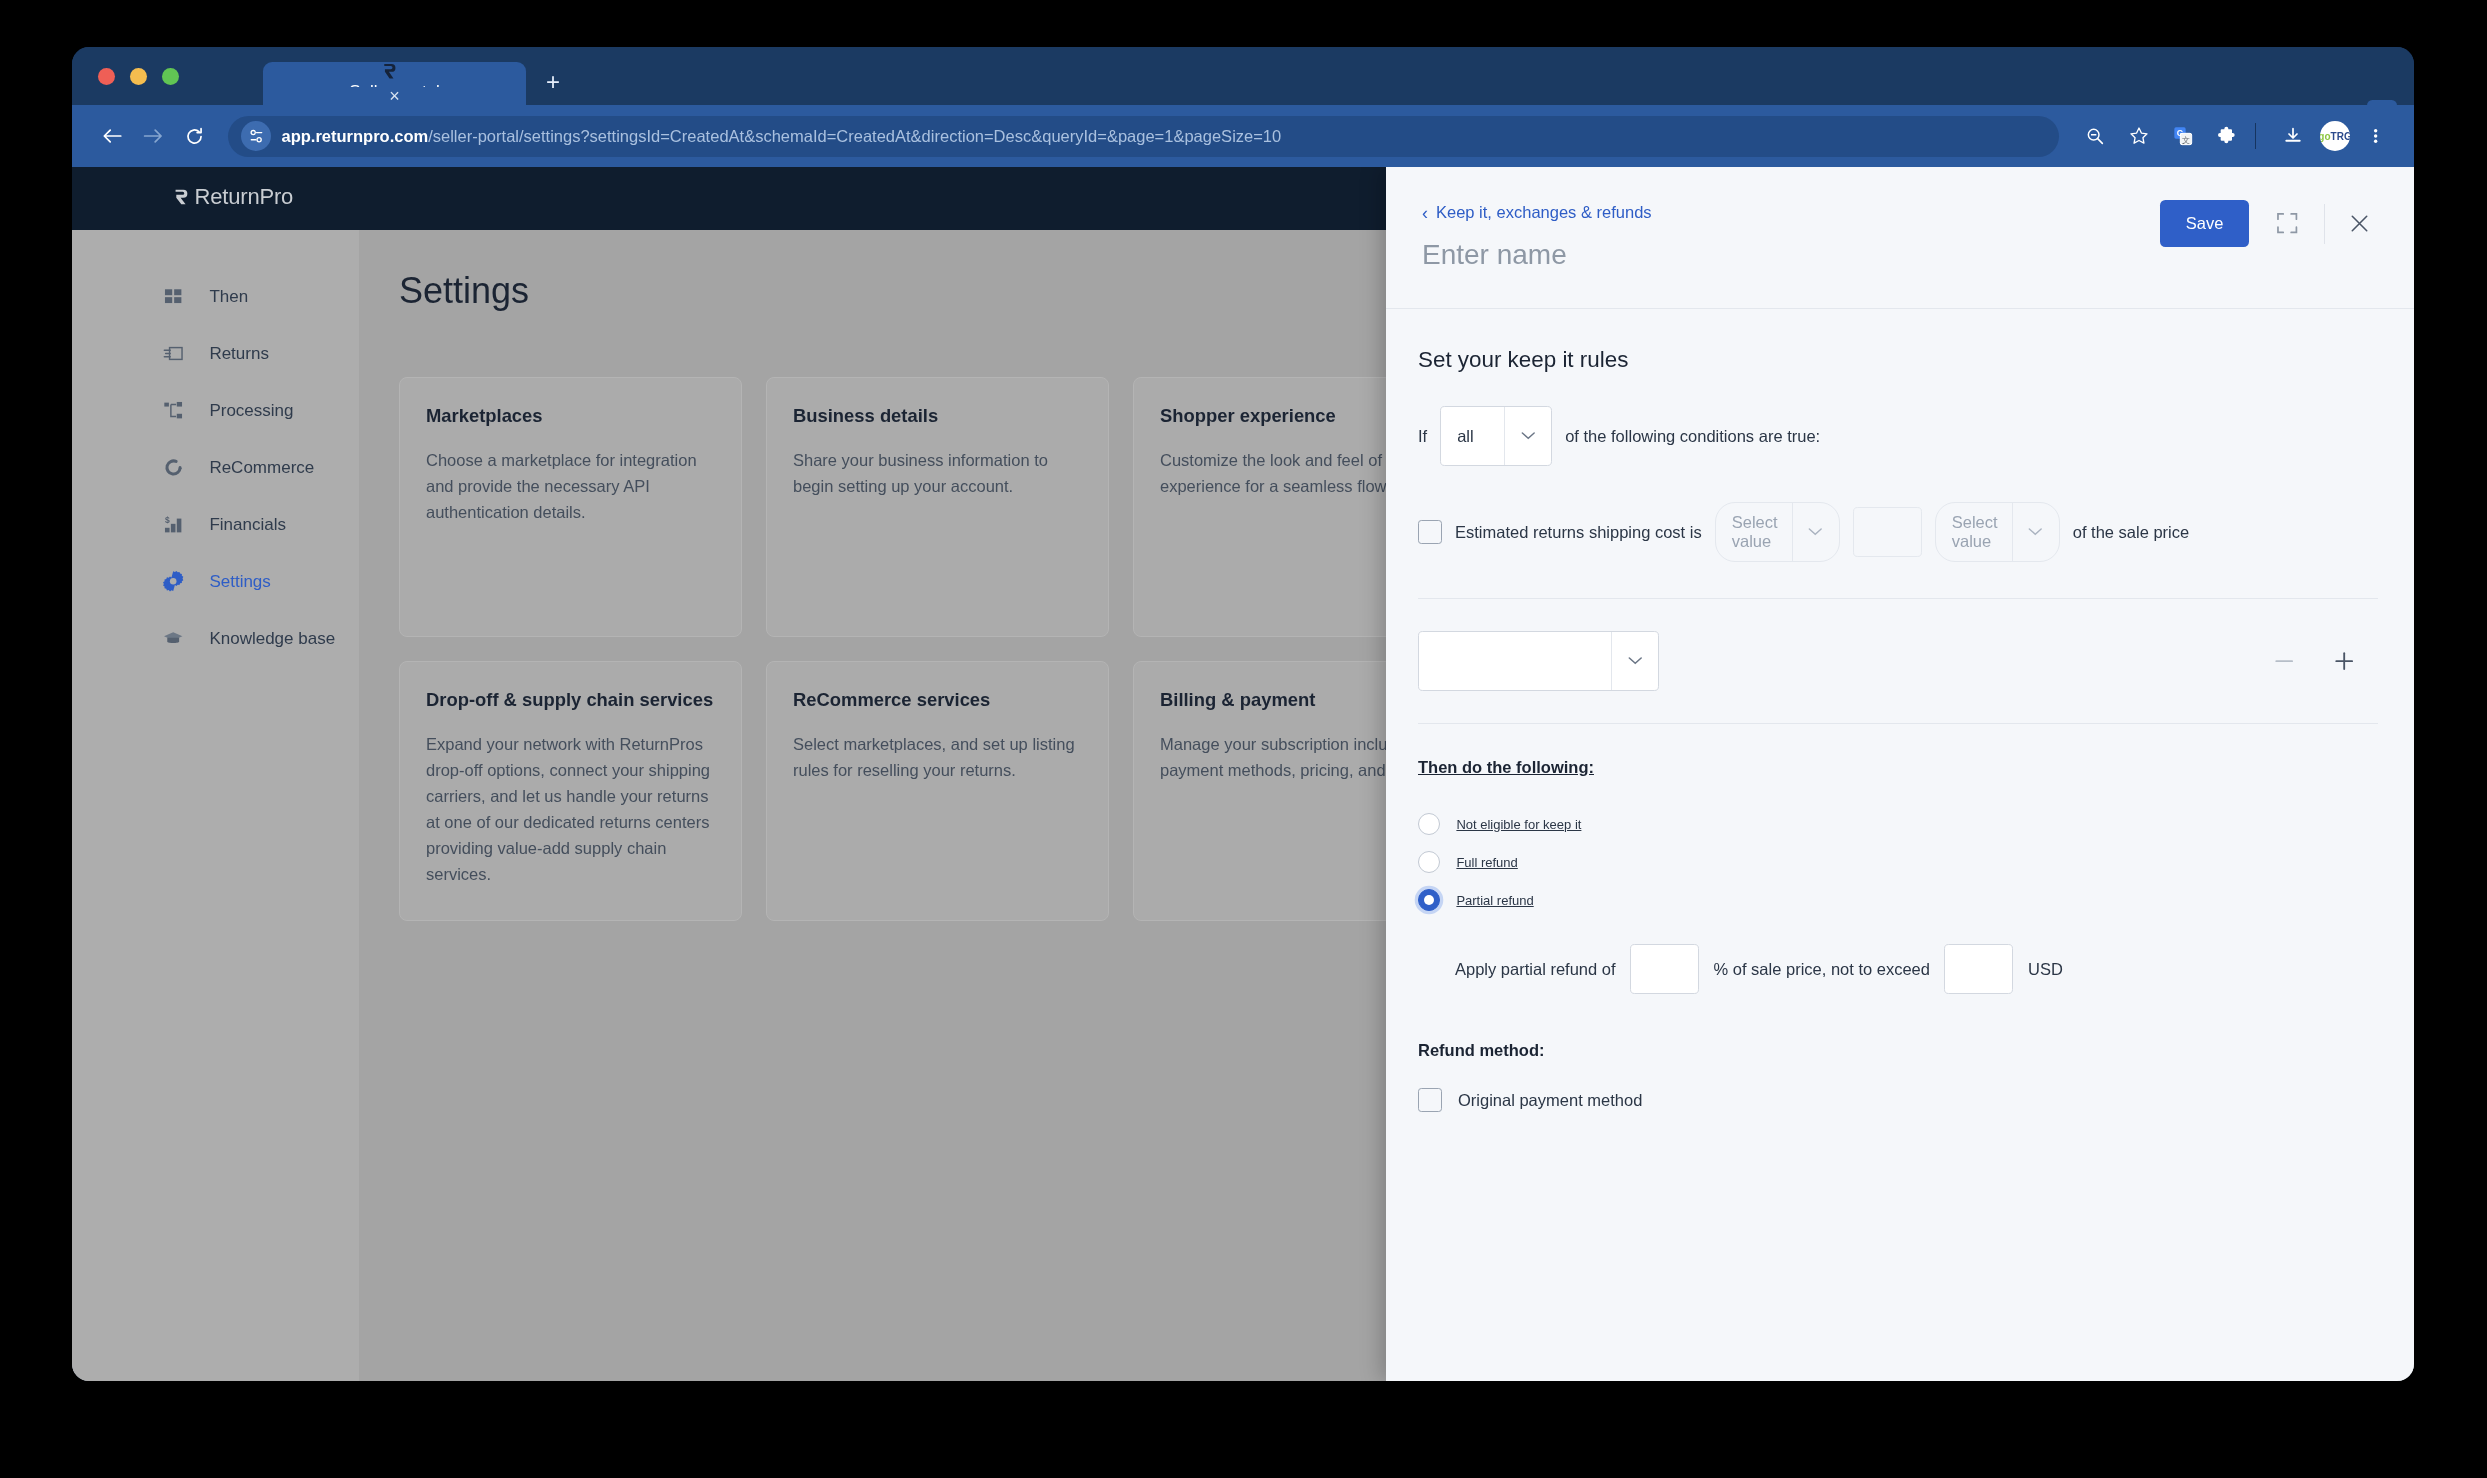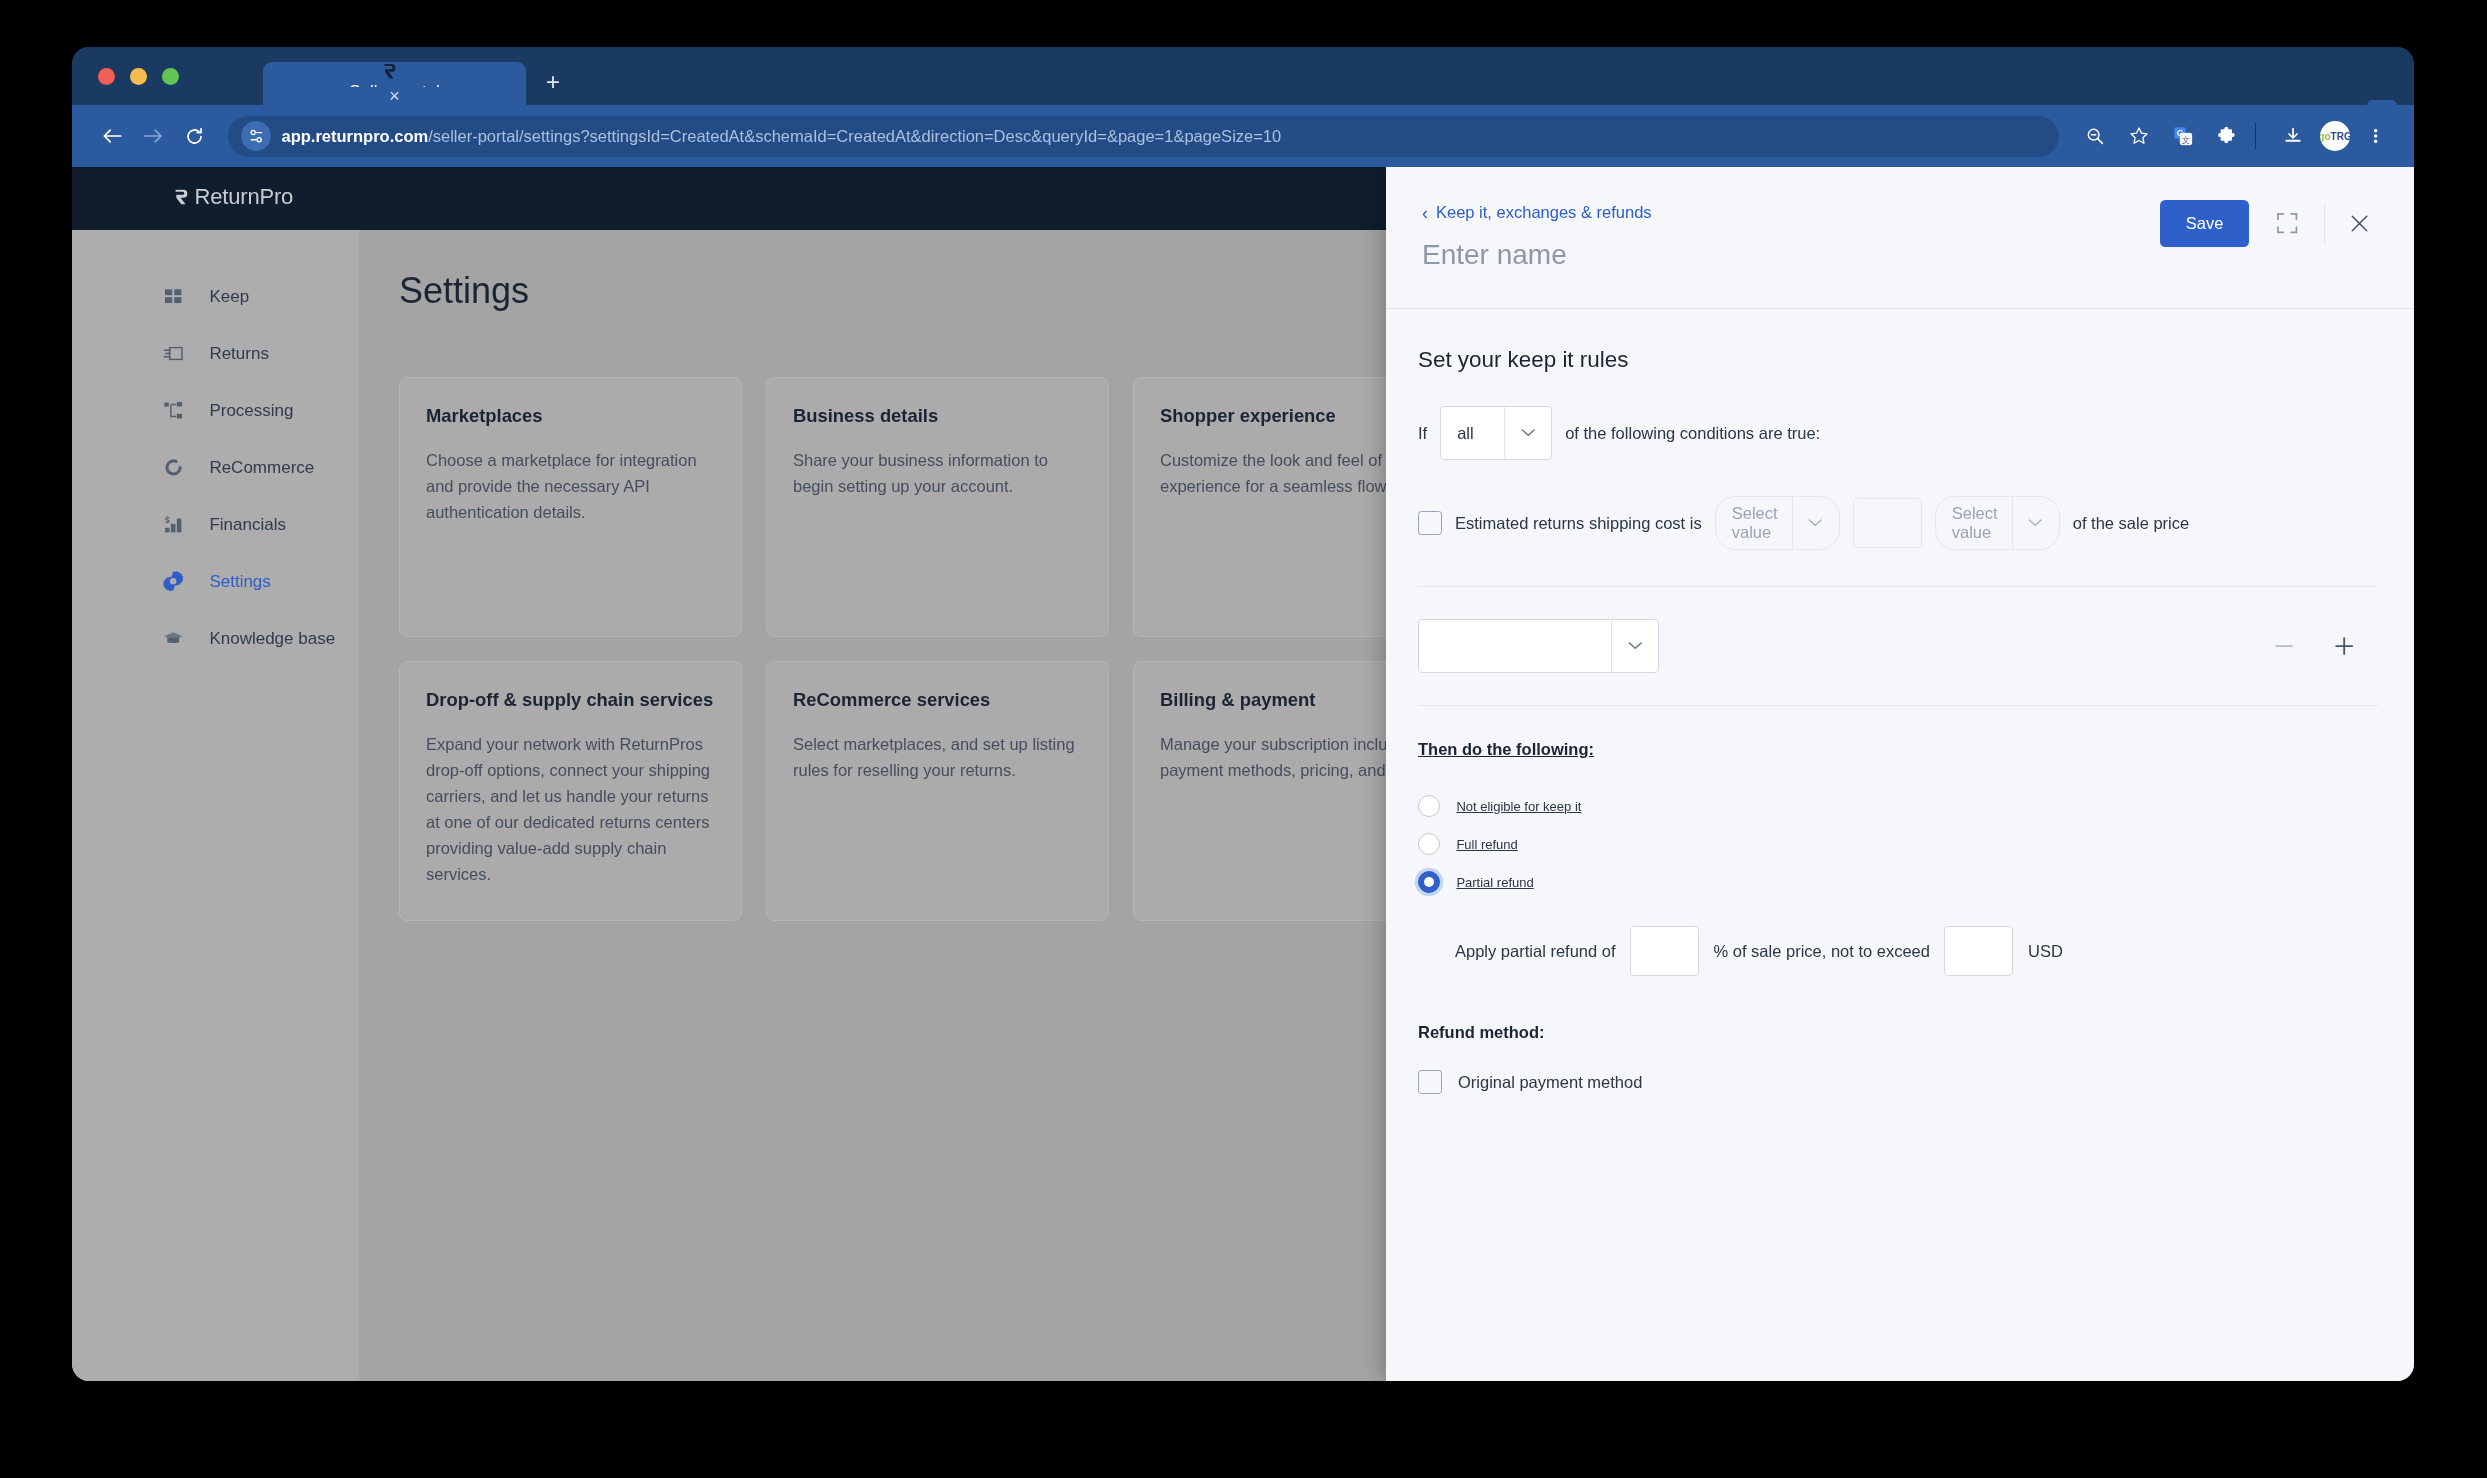--- a/index.html
+++ b/index.html
@@ -335,21 +335,21 @@
     margin-bottom: 36px;
   }
   .if-row .lbl { font-size: 16.5px; color: #2b3646; }
 
   .select-box {
     display: inline-flex;
     align-items: stretch;
     border: 0.7px solid #d3d8e0;
     border-radius: 4.6px;
     background: #ffffff;
-    height: 54px;
+    height: 60px;
     overflow: hidden;
   }
   .select-box .sv {
     display: flex; align-items: center;
     padding: 0 16px;
     font-size: 16.5px;
     color: #2b3646;
     min-width: 63px;
   }
   .select-box .caret {
@@ -588,21 +588,21 @@
 
       <div class="nav-item">
         <span class="nav-icon">
           <svg width="21" height="21" viewBox="0 0 32 32">
               <rect x="3" y="5" width="11" height="9" fill="#55606f"></rect>
               <rect x="17" y="5" width="11" height="9" fill="#55606f"></rect>
               <rect x="3" y="17" width="11" height="9" fill="#55606f"></rect>
               <rect x="17" y="17" width="11" height="9" fill="#55606f"></rect>
             </svg>
         </span>
-        <span class="nav-label">Keep</span>
+        <span class="nav-label">Then</span>
       </div>
 
       <div class="nav-item">
         <span class="nav-icon">
           <svg width="21" height="21" viewBox="0 0 32 32">
               <rect x="10" y="7" width="19" height="18" stroke="#55606f" stroke-width="2.2" fill="none"></rect>
               <path d="M2 11 h9 M4 16 h7 M2 21 h9" stroke="#55606f" stroke-width="2.2" stroke-linecap="round"></path>
             </svg>
         </span>
         <span class="nav-label">Returns</span>

